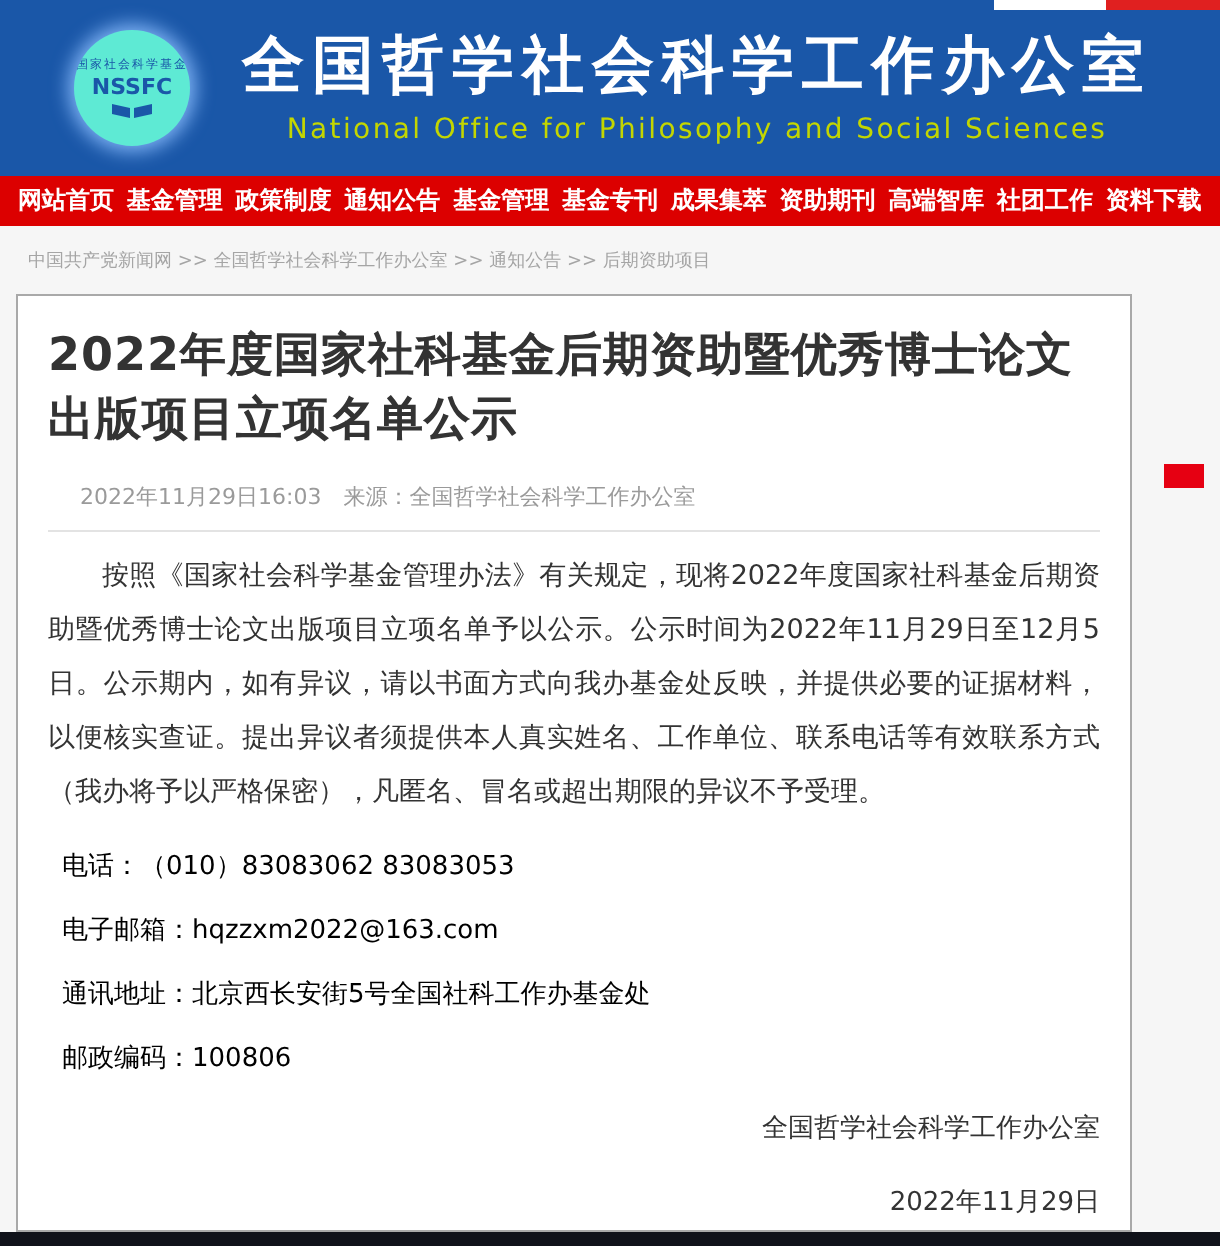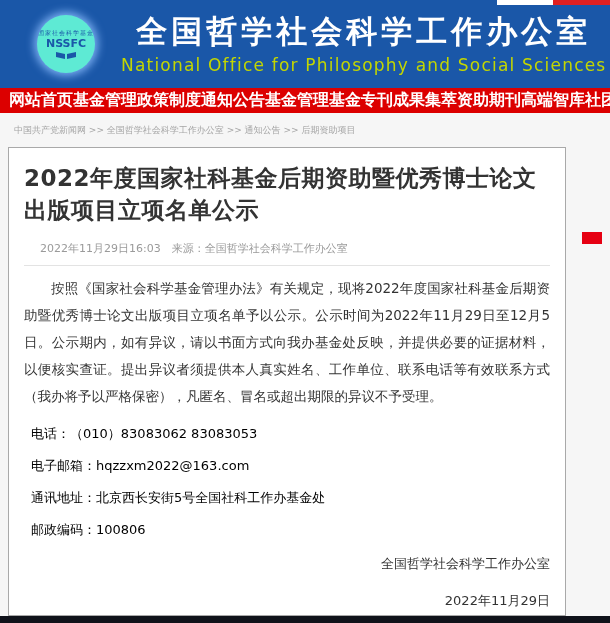--- a/index.html
+++ b/index.html
@@ -31,32 +31,32 @@
   .logo-ring { font-size:6px; color:#1a57a8; letter-spacing:1px; line-height:7px; white-space:nowrap; }
   .logo-abbr { font-size:11px; font-weight:bold; color:#1a57a8; line-height:13px; margin-top:1px; }
   .logo-book { margin-top:1px; }
 
   .titles { margin-left:26px; text-align:center; }
   .title-cn {
     color:#ffffff; font-size:31px; font-weight:bold;
     letter-spacing:4px; line-height:36px; white-space:nowrap;
   }
   .title-en {
-    color:#c3d600; font-size:17px; letter-spacing:1.2px;
+    color:#c3d600; font-size:14px; letter-spacing:1.2px;
     margin-top:6px; white-space:nowrap;
   }
 
   
   .nav {
     height:25px; background:#dc0000;
     display:flex; align-items:center; justify-content:space-between;
     padding:0 9px;
   }
   .nav-item {
-    color:#ffffff; font-size:16px; font-weight:bold;
+    color:#ffffff; font-size:12px; font-weight:bold;
     white-space:nowrap; cursor:pointer;
   }
 
   
   .crumb-band { height:34px; display:flex; align-items:center; }
   .crumb { font-size:9px; color:#a5a5a5; margin-left:14px; cursor:pointer; }
 
   
   .card {
     position:absolute; left:8px; top:147px;

